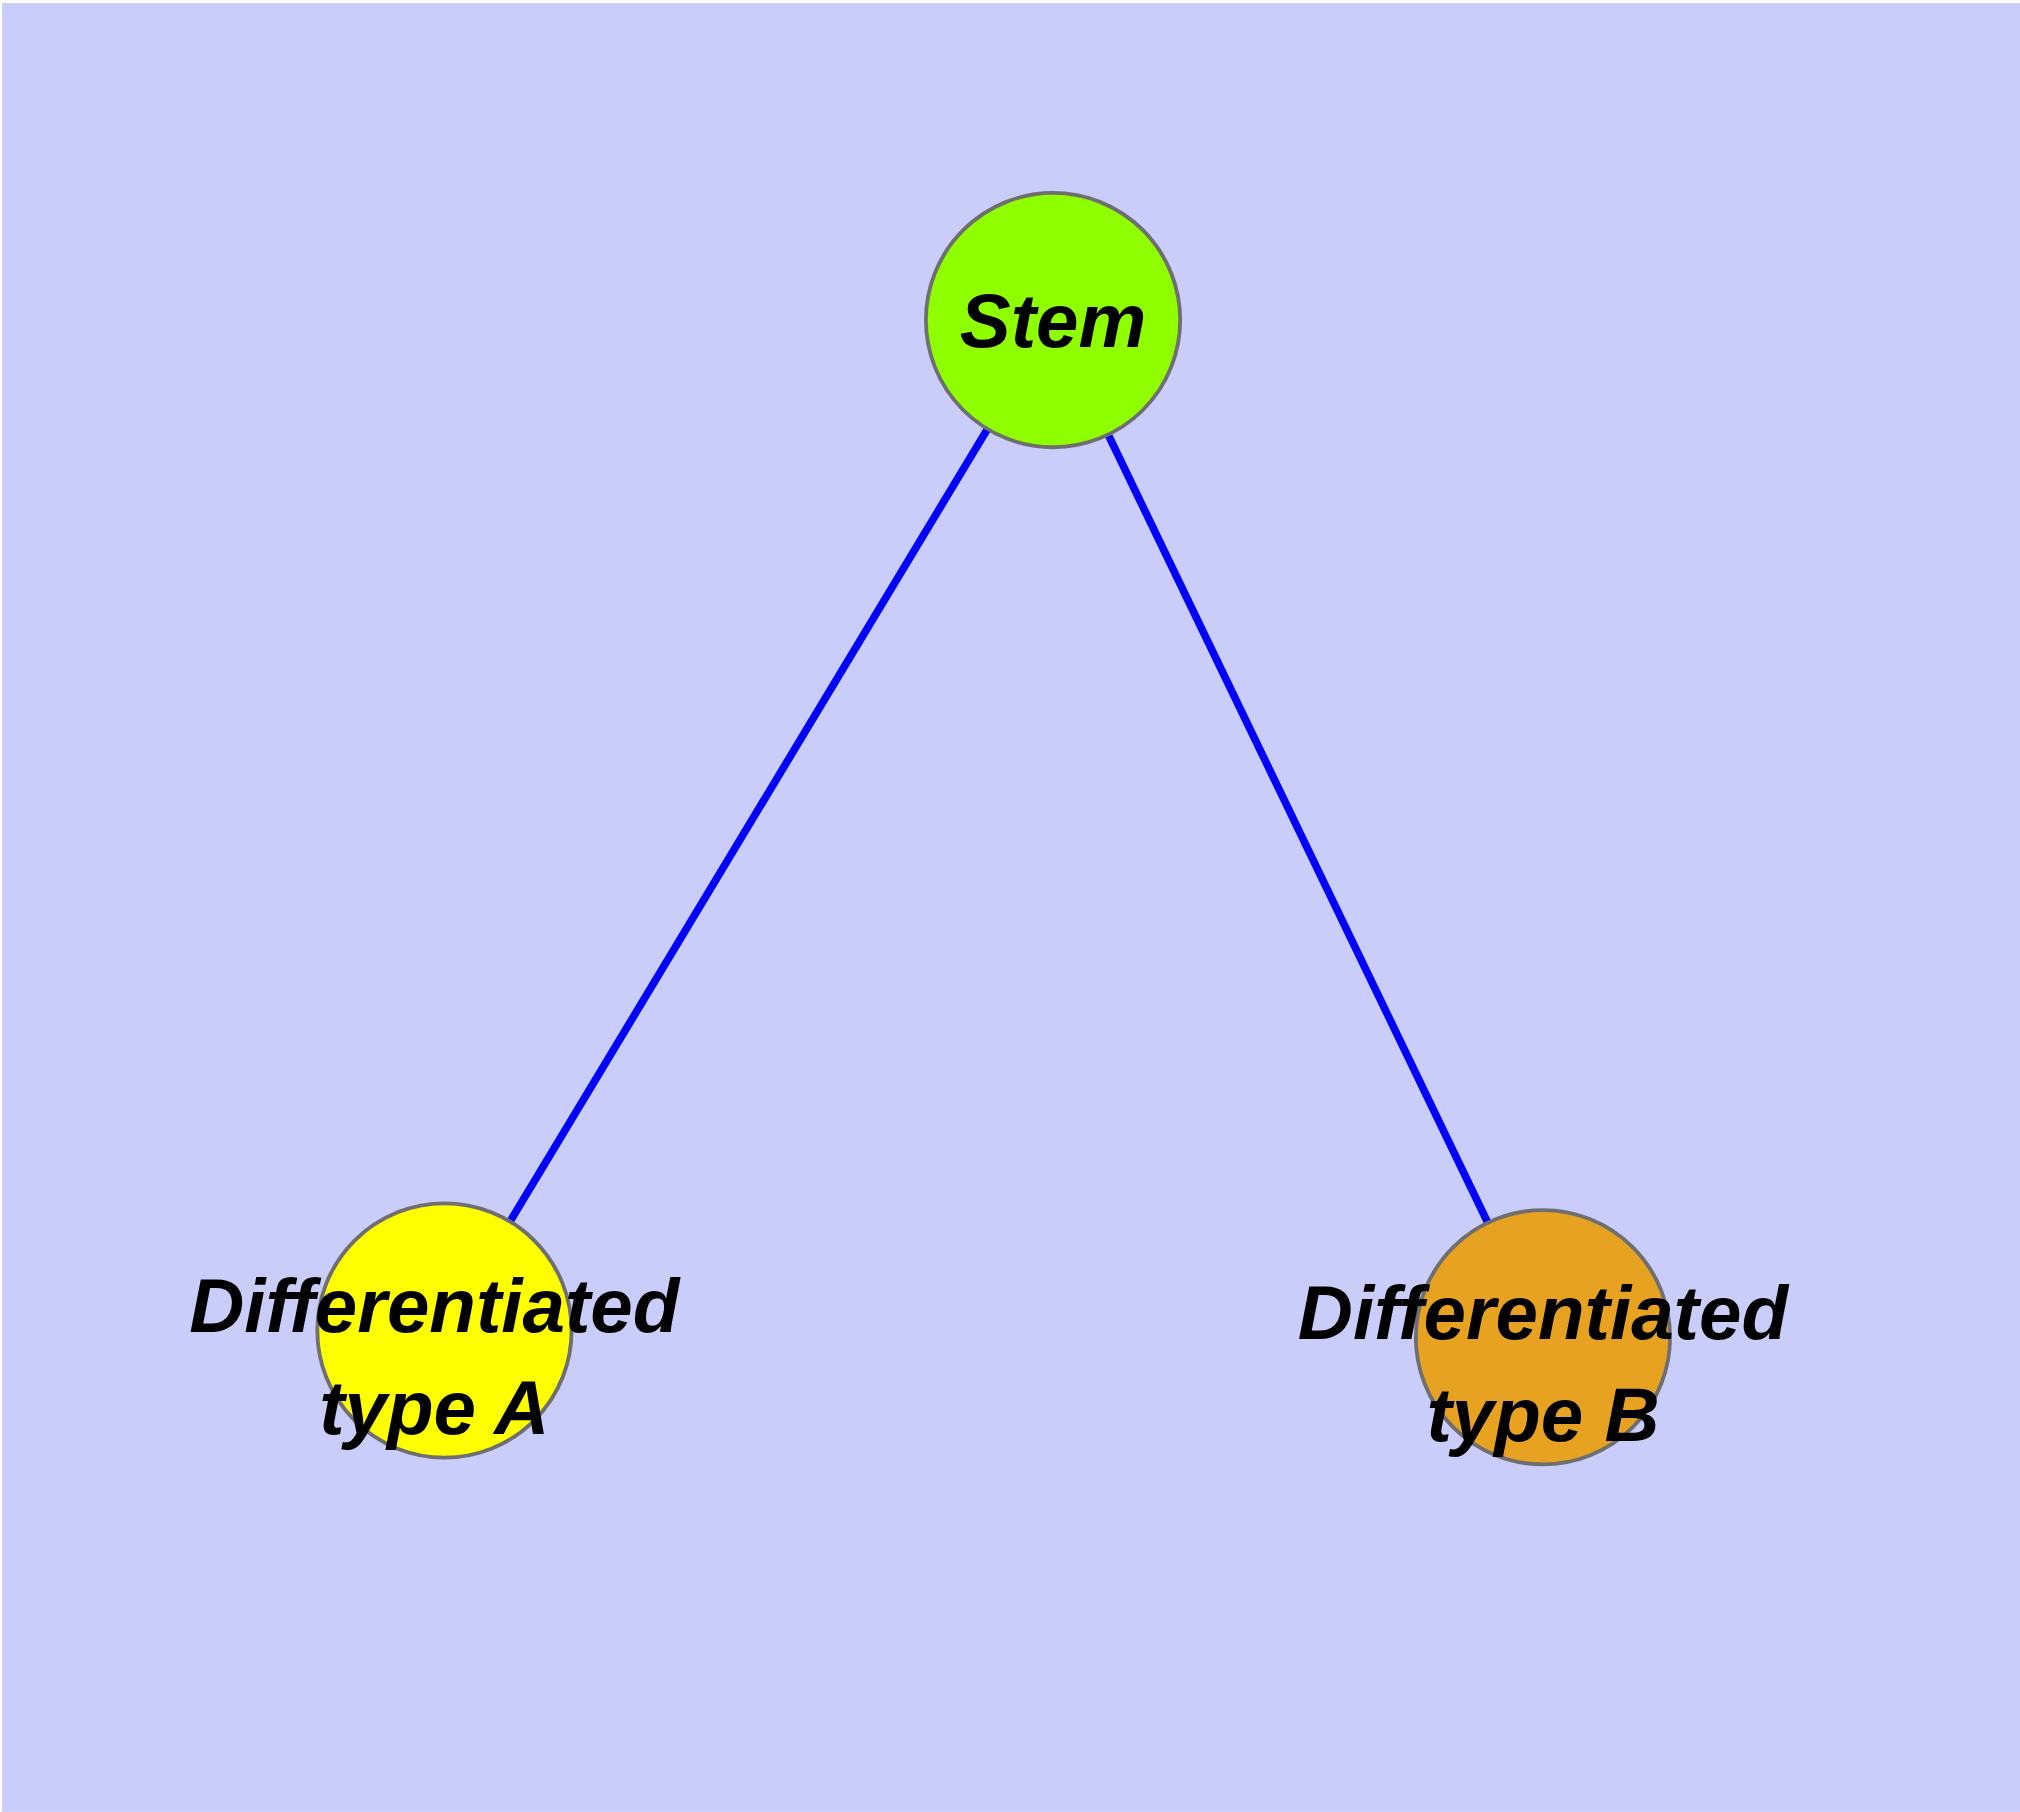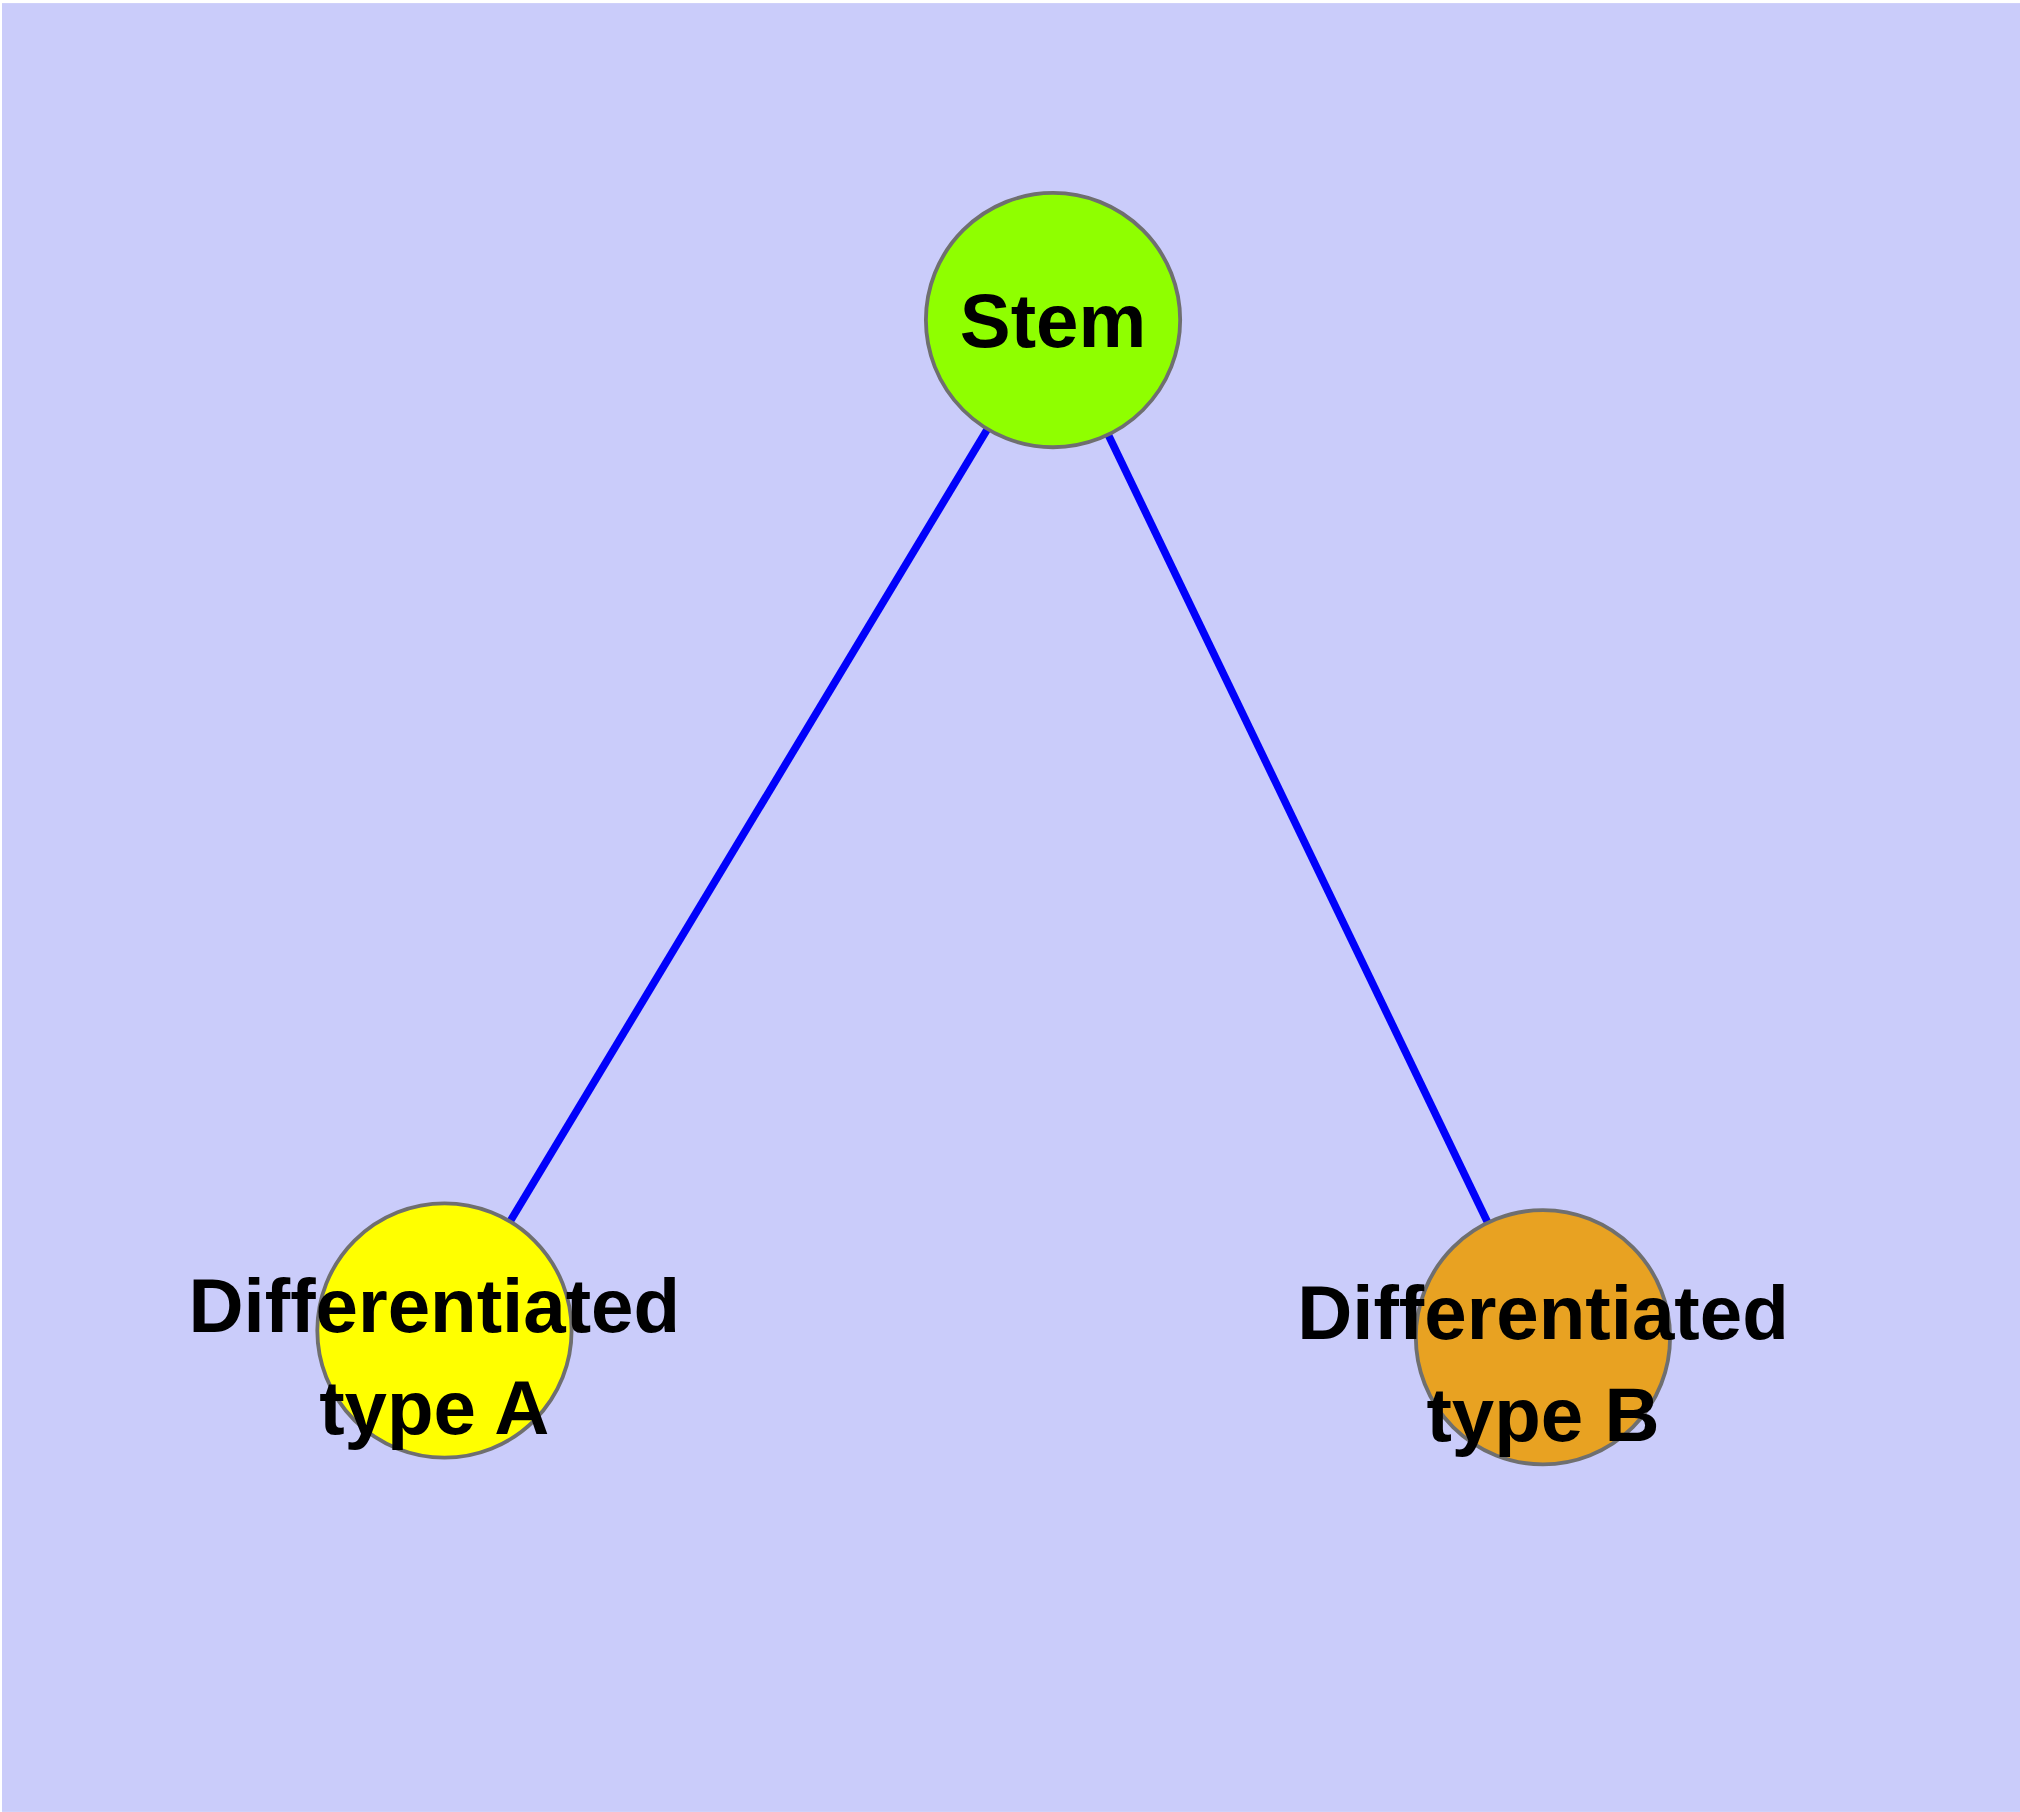--- a/index.html
+++ b/index.html
@@ -10,20 +10,21 @@
     height: 1812px;
     overflow: hidden;
     font-family: "Liberation Sans", sans-serif;
   }
   .plot-area {
     position: absolute;
     top: 3.4px;
     left: 1.7px;
     width: 2019px;
     height: 1809px;
+    font-style: italic;
   }
   svg { display: block; }
   .edge {
     stroke-width: 9;
     fill: none;
   }
   .node-circle {
     stroke: #6F6F6F;
     stroke-width: 4.5;
   }

